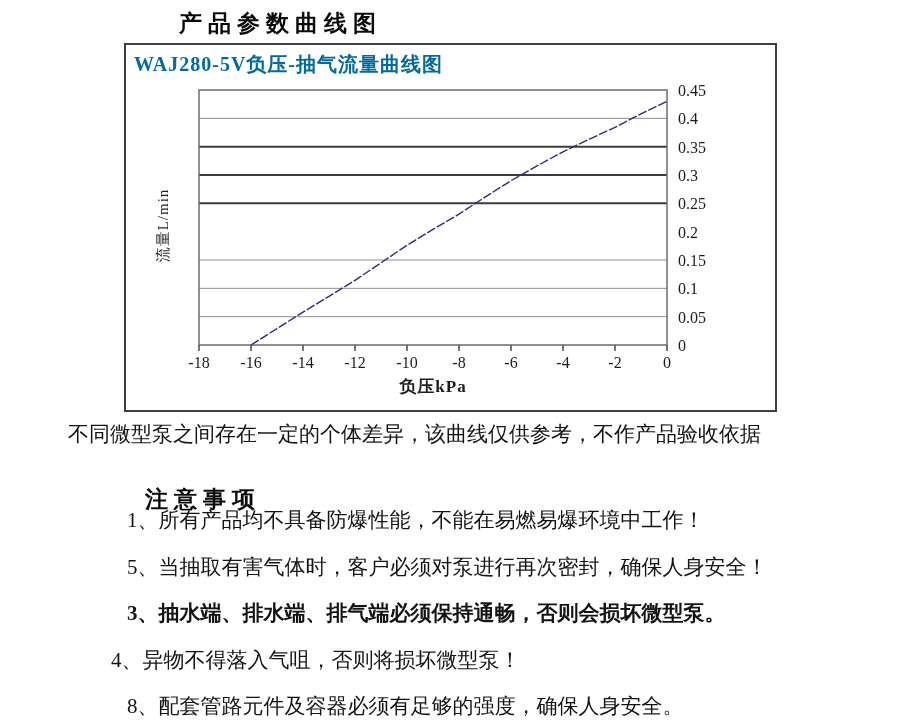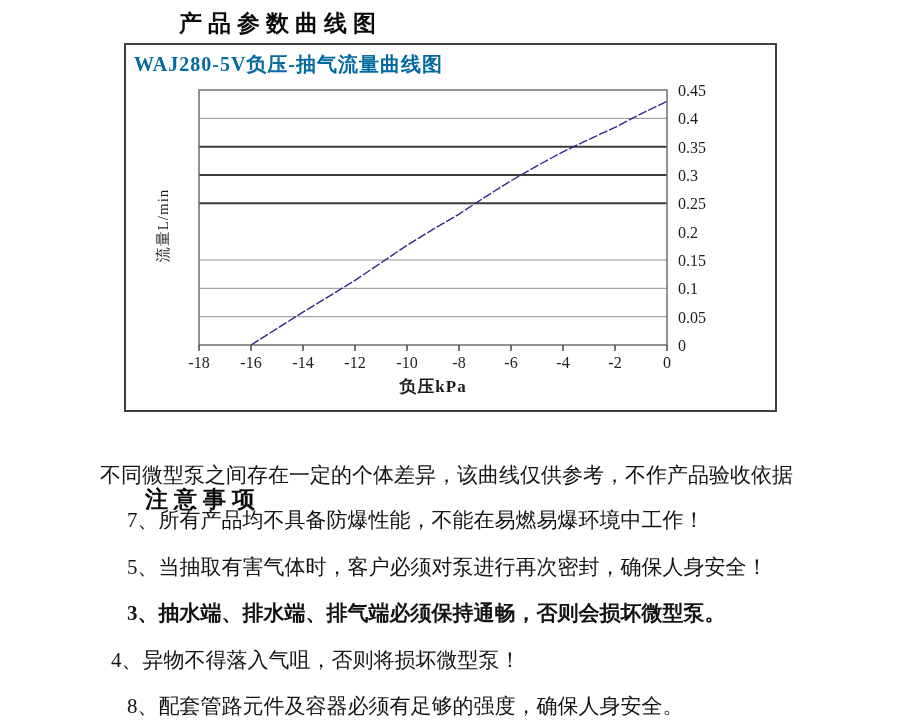--- a/index.html
+++ b/index.html
@@ -74,21 +74,21 @@
       <line x1="489" x2="489" y1="300" y2="306" stroke="#4a4a4a" stroke-width="1.5"></line>
       <text x="489" y="323" class="tick" text-anchor="middle">-2</text>
       <line x1="541" x2="541" y1="300" y2="306" stroke="#4a4a4a" stroke-width="1.5"></line>
       <text x="541" y="323" class="tick" text-anchor="middle">0</text>
       <polyline points="125.0,300.0 151.0,283.6 177.0,267.1 203.0,251.3 229.0,235.4 255.0,217.8 281.0,200.3 307.0,184.4 333.0,169.1 359.0,152.1 385.0,135.7 411.0,120.9 437.0,106.8 463.0,94.3 489.0,82.4 515.0,68.8 541.0,56.3" fill="none" stroke="#2b2b8c" stroke-width="1.4" stroke-dasharray="9 2"></polyline>
       <text x="42" y="180.5" class="axis-label" text-anchor="middle" transform="rotate(-90 42 180.5)">流量L/min</text>
       <text x="307" y="347" class="axis-label-x" text-anchor="middle">负压kPa</text>
     </svg>
 </div>
 
-<div class="abs body-text" style="left:100px;top:420px;margin-top:41px;">不同微型泵之间存在一定的个体差异，该曲线仅供参考，不作产品验收依据</div>
+<div class="abs body-text" style="left:68px;top:420px;">不同微型泵之间存在一定的个体差异，该曲线仅供参考，不作产品验收依据</div>
 
 <div class="abs heading" style="left:145px;top:458px;margin-top:26px;">注意事项</div>
 
-<div class="abs note-item" style="left:127px;top:506px;">7、所有产品均不具备防爆性能，不能在易燃易爆环境中工作！</div>
+<div class="abs note-item" style="left:127px;top:506px;">1、所有产品均不具备防爆性能，不能在易燃易爆环境中工作！</div>
 <div class="abs note-item" style="left:127px;top:553px;">5、当抽取有害气体时，客户必须对泵进行再次密封，确保人身安全！</div>
 <div class="abs note-item" style="left:127px;top:599px;font-weight:bold;">3、抽水端、排水端、排气端必须保持通畅，否则会损坏微型泵。</div>
 <div class="abs note-item" style="left:111px;top:646px;">4、异物不得落入气咀，否则将损坏微型泵！</div>
 <div class="abs note-item" style="left:127px;top:692px;">8、配套管路元件及容器必须有足够的强度，确保人身安全。</div>
 
 </body></html>

